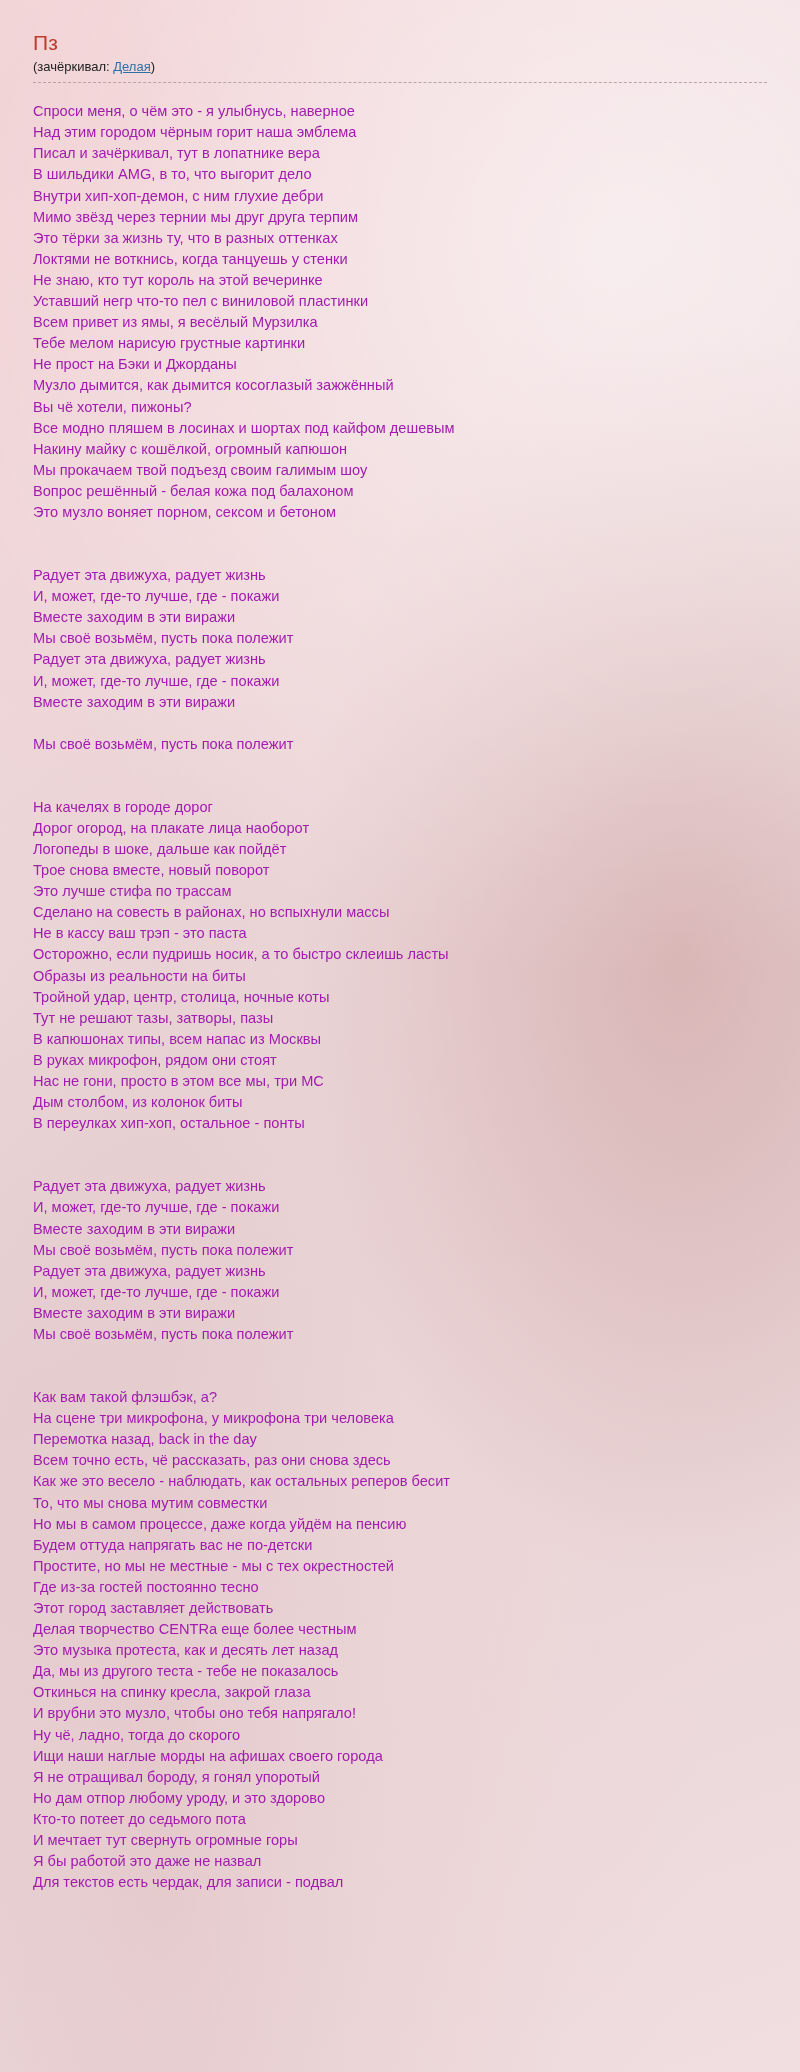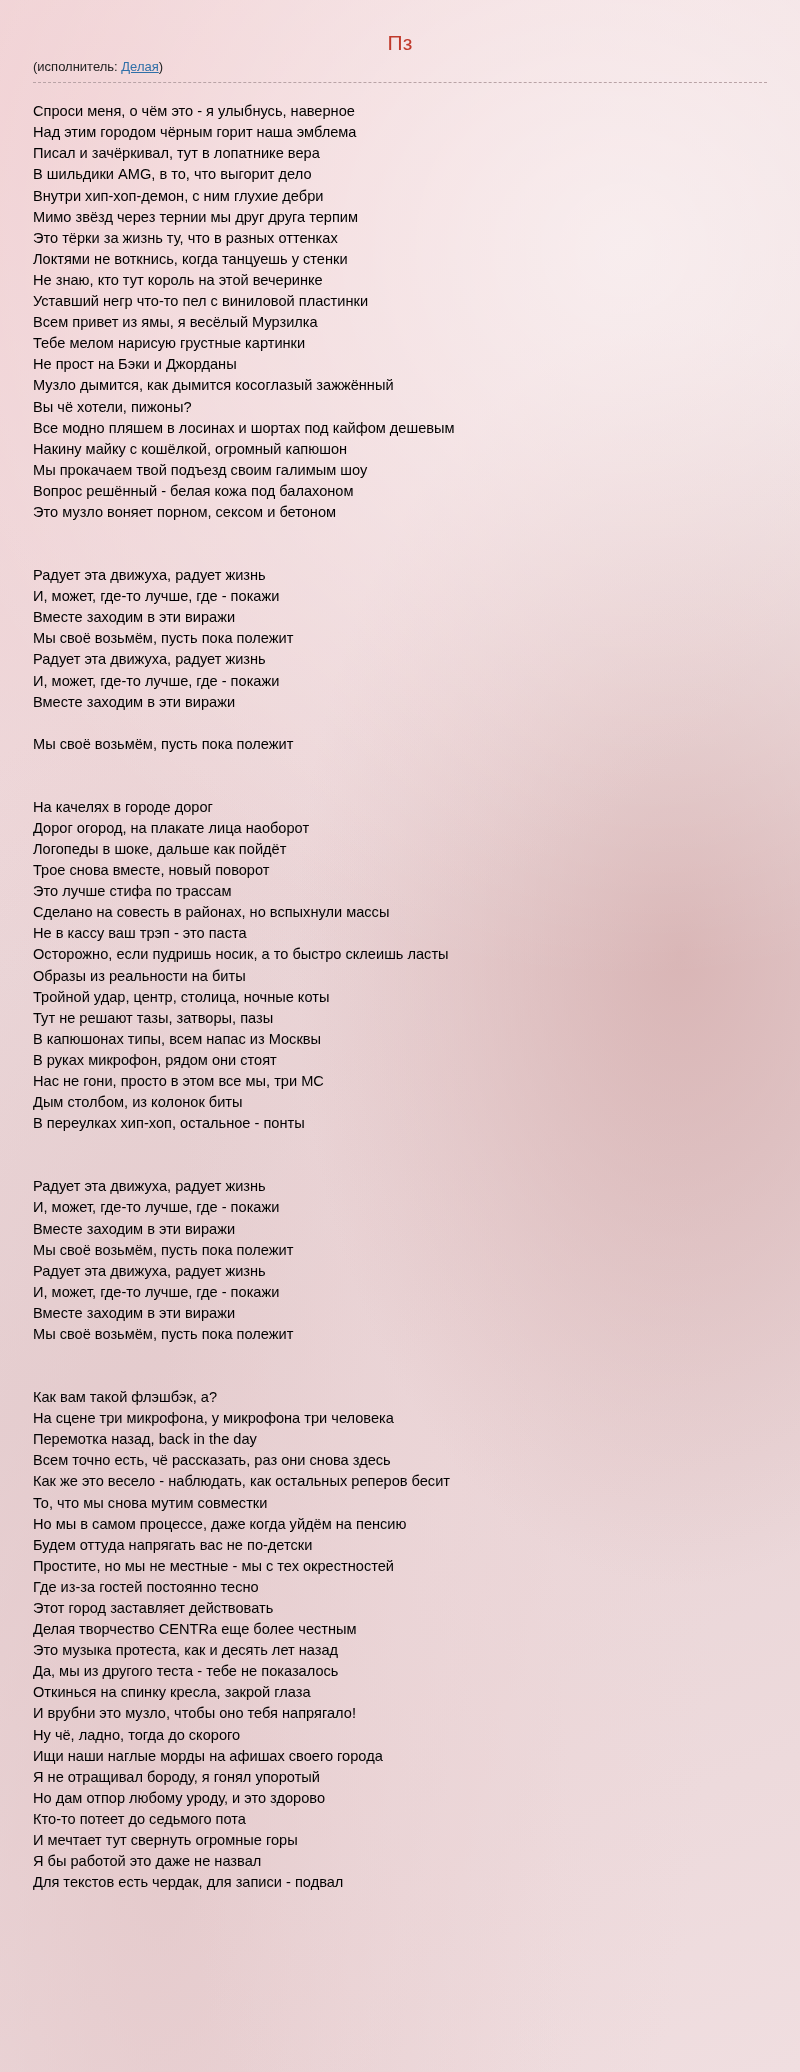--- a/index.html
+++ b/index.html
@@ -34,38 +34,37 @@
     padding: 30px 33px 0 33px;
     box-sizing: border-box;
   }
   .song-title {
     color: #c0392b;
     font-size: 21px;
     font-weight: normal;
     line-height: 1.2;
     margin: 0 0 4px 0;
     letter-spacing: 0.2px;
-    text-align: center;
   }
   .performer-line {
     font-size: 13px;
     color: #222;
     margin: 0 0 6px 0;
     padding-bottom: 8px;
     border-bottom: 1px dashed #b9a3a6;
   }
   .performer-line .artist-link {
     color: #2f6fa8;
     text-decoration: underline;
     cursor: pointer;
   }
   .lyrics {
     font-size: 14.6px;
     line-height: 21.1px;
-    color: #000000;
+    color: #a21caf;
     white-space: pre-wrap;
     margin-top: 18px;
   }
   .lyrics .blank {
     display: block;
     height: 21px;
   }
   .line {
     display: block;
     white-space: pre;
@@ -73,17 +72,17 @@
 </style>
 </head>
 <body>
 
 <div class="bg-layer"></div>
 
 <div class="sheet">
 
   <h1 class="song-title">Пз</h1>
 
-  <div class="performer-line"><span>(исполнитель: </span><span class="artist-link">Делая</span><span>)</span></div>
+  <div class="performer-line"><span>(зачёркивал: </span><span class="artist-link">Делая</span><span>)</span></div>
 
   <div class="lyrics"><span class="line">Спроси меня, о чём это - я улыбнусь, наверное</span><span class="line">Над этим городом чёрным горит наша эмблема</span><span class="line">Писал и зачёркивал, тут в лопатнике вера</span><span class="line">В шильдики AMG, в то, что выгорит дело</span><span class="line">Внутри хип-хоп-демон, с ним глухие дебри</span><span class="line">Мимо звёзд через тернии мы друг друга терпим</span><span class="line">Это тёрки за жизнь ту, что в разных оттенках</span><span class="line">Локтями не воткнись, когда танцуешь у стенки</span><span class="line">Не знаю, кто тут король на этой вечеринке</span><span class="line">Уставший негр что-то пел с виниловой пластинки</span><span class="line">Всем привет из ямы, я весёлый Мурзилка</span><span class="line">Тебе мелом нарисую грустные картинки</span><span class="line">Не прост на Бэки и Джорданы</span><span class="line">Музло дымится, как дымится косоглазый зажжённый</span><span class="line">Вы чё хотели, пижоны?</span><span class="line">Все модно пляшем в лосинах и шортах под кайфом дешевым</span><span class="line">Накину майку с кошёлкой, огромный капюшон</span><span class="line">Мы прокачаем твой подъезд своим галимым шоу</span><span class="line">Вопрос решённый - белая кожа под балахоном</span><span class="line">Это музло воняет порном, сексом и бетоном</span><span class="blank">&nbsp;</span><span class="blank">&nbsp;</span><span class="line">Радует эта движуха, радует жизнь</span><span class="line">И, может, где-то лучше, где - покажи</span><span class="line">Вместе заходим в эти виражи</span><span class="line">Мы своё возьмём, пусть пока полежит</span><span class="line">Радует эта движуха, радует жизнь</span><span class="line">И, может, где-то лучше, где - покажи</span><span class="line">Вместе заходим в эти виражи</span><span class="blank">&nbsp;</span><span class="line">Мы своё возьмём, пусть пока полежит</span><span class="blank">&nbsp;</span><span class="blank">&nbsp;</span><span class="line">На качелях в городе дорог</span><span class="line">Дорог огород, на плакате лица наоборот</span><span class="line">Логопеды в шоке, дальше как пойдёт</span><span class="line">Трое снова вместе, новый поворот</span><span class="line">Это лучше стифа по трассам</span><span class="line">Сделано на совесть в районах, но вспыхнули массы</span><span class="line">Не в кассу ваш трэп - это паста</span><span class="line">Осторожно, если пудришь носик, а то быстро склеишь ласты</span><span class="line">Образы из реальности на биты</span><span class="line">Тройной удар, центр, столица, ночные коты</span><span class="line">Тут не решают тазы, затворы, пазы</span><span class="line">В капюшонах типы, всем напас из Москвы</span><span class="line">В руках микрофон, рядом они стоят</span><span class="line">Нас не гони, просто в этом все мы, три МС</span><span class="line">Дым столбом, из колонок биты</span><span class="line">В переулках хип-хоп, остальное - понты</span><span class="blank">&nbsp;</span><span class="blank">&nbsp;</span><span class="line">Радует эта движуха, радует жизнь</span><span class="line">И, может, где-то лучше, где - покажи</span><span class="line">Вместе заходим в эти виражи</span><span class="line">Мы своё возьмём, пусть пока полежит</span><span class="line">Радует эта движуха, радует жизнь</span><span class="line">И, может, где-то лучше, где - покажи</span><span class="line">Вместе заходим в эти виражи</span><span class="line">Мы своё возьмём, пусть пока полежит</span><span class="blank">&nbsp;</span><span class="blank">&nbsp;</span><span class="line">Как вам такой флэшбэк, а?</span><span class="line">На сцене три микрофона, у микрофона три человека</span><span class="line">Перемотка назад, back in the day</span><span class="line">Всем точно есть, чё рассказать, раз они снова здесь</span><span class="line">Как же это весело - наблюдать, как остальных реперов бесит</span><span class="line">То, что мы снова мутим совместки</span><span class="line">Но мы в самом процессе, даже когда уйдём на пенсию</span><span class="line">Будем оттуда напрягать вас не по-детски</span><span class="line">Простите, но мы не местные - мы с тех окрестностей</span><span class="line">Где из-за гостей постоянно тесно</span><span class="line">Этот город заставляет действовать</span><span class="line">Делая творчество CENTRa еще более честным</span><span class="line">Это музыка протеста, как и десять лет назад</span><span class="line">Да, мы из другого теста - тебе не показалось</span><span class="line">Откинься на спинку кресла, закрой глаза</span><span class="line">И врубни это музло, чтобы оно тебя напрягало!</span><span class="line">Ну чё, ладно, тогда до скорого</span><span class="line">Ищи наши наглые морды на афишах своего города</span><span class="line">Я не отращивал бороду, я гонял упоротый</span><span class="line">Но дам отпор любому уроду, и это здорово</span><span class="line">Кто-то потеет до седьмого пота</span><span class="line">И мечтает тут свернуть огромные горы</span><span class="line">Я бы работой это даже не назвал</span><span class="line">Для текстов есть чердак, для записи - подвал</span></div>
 
 </div>
 
 </body></html>

